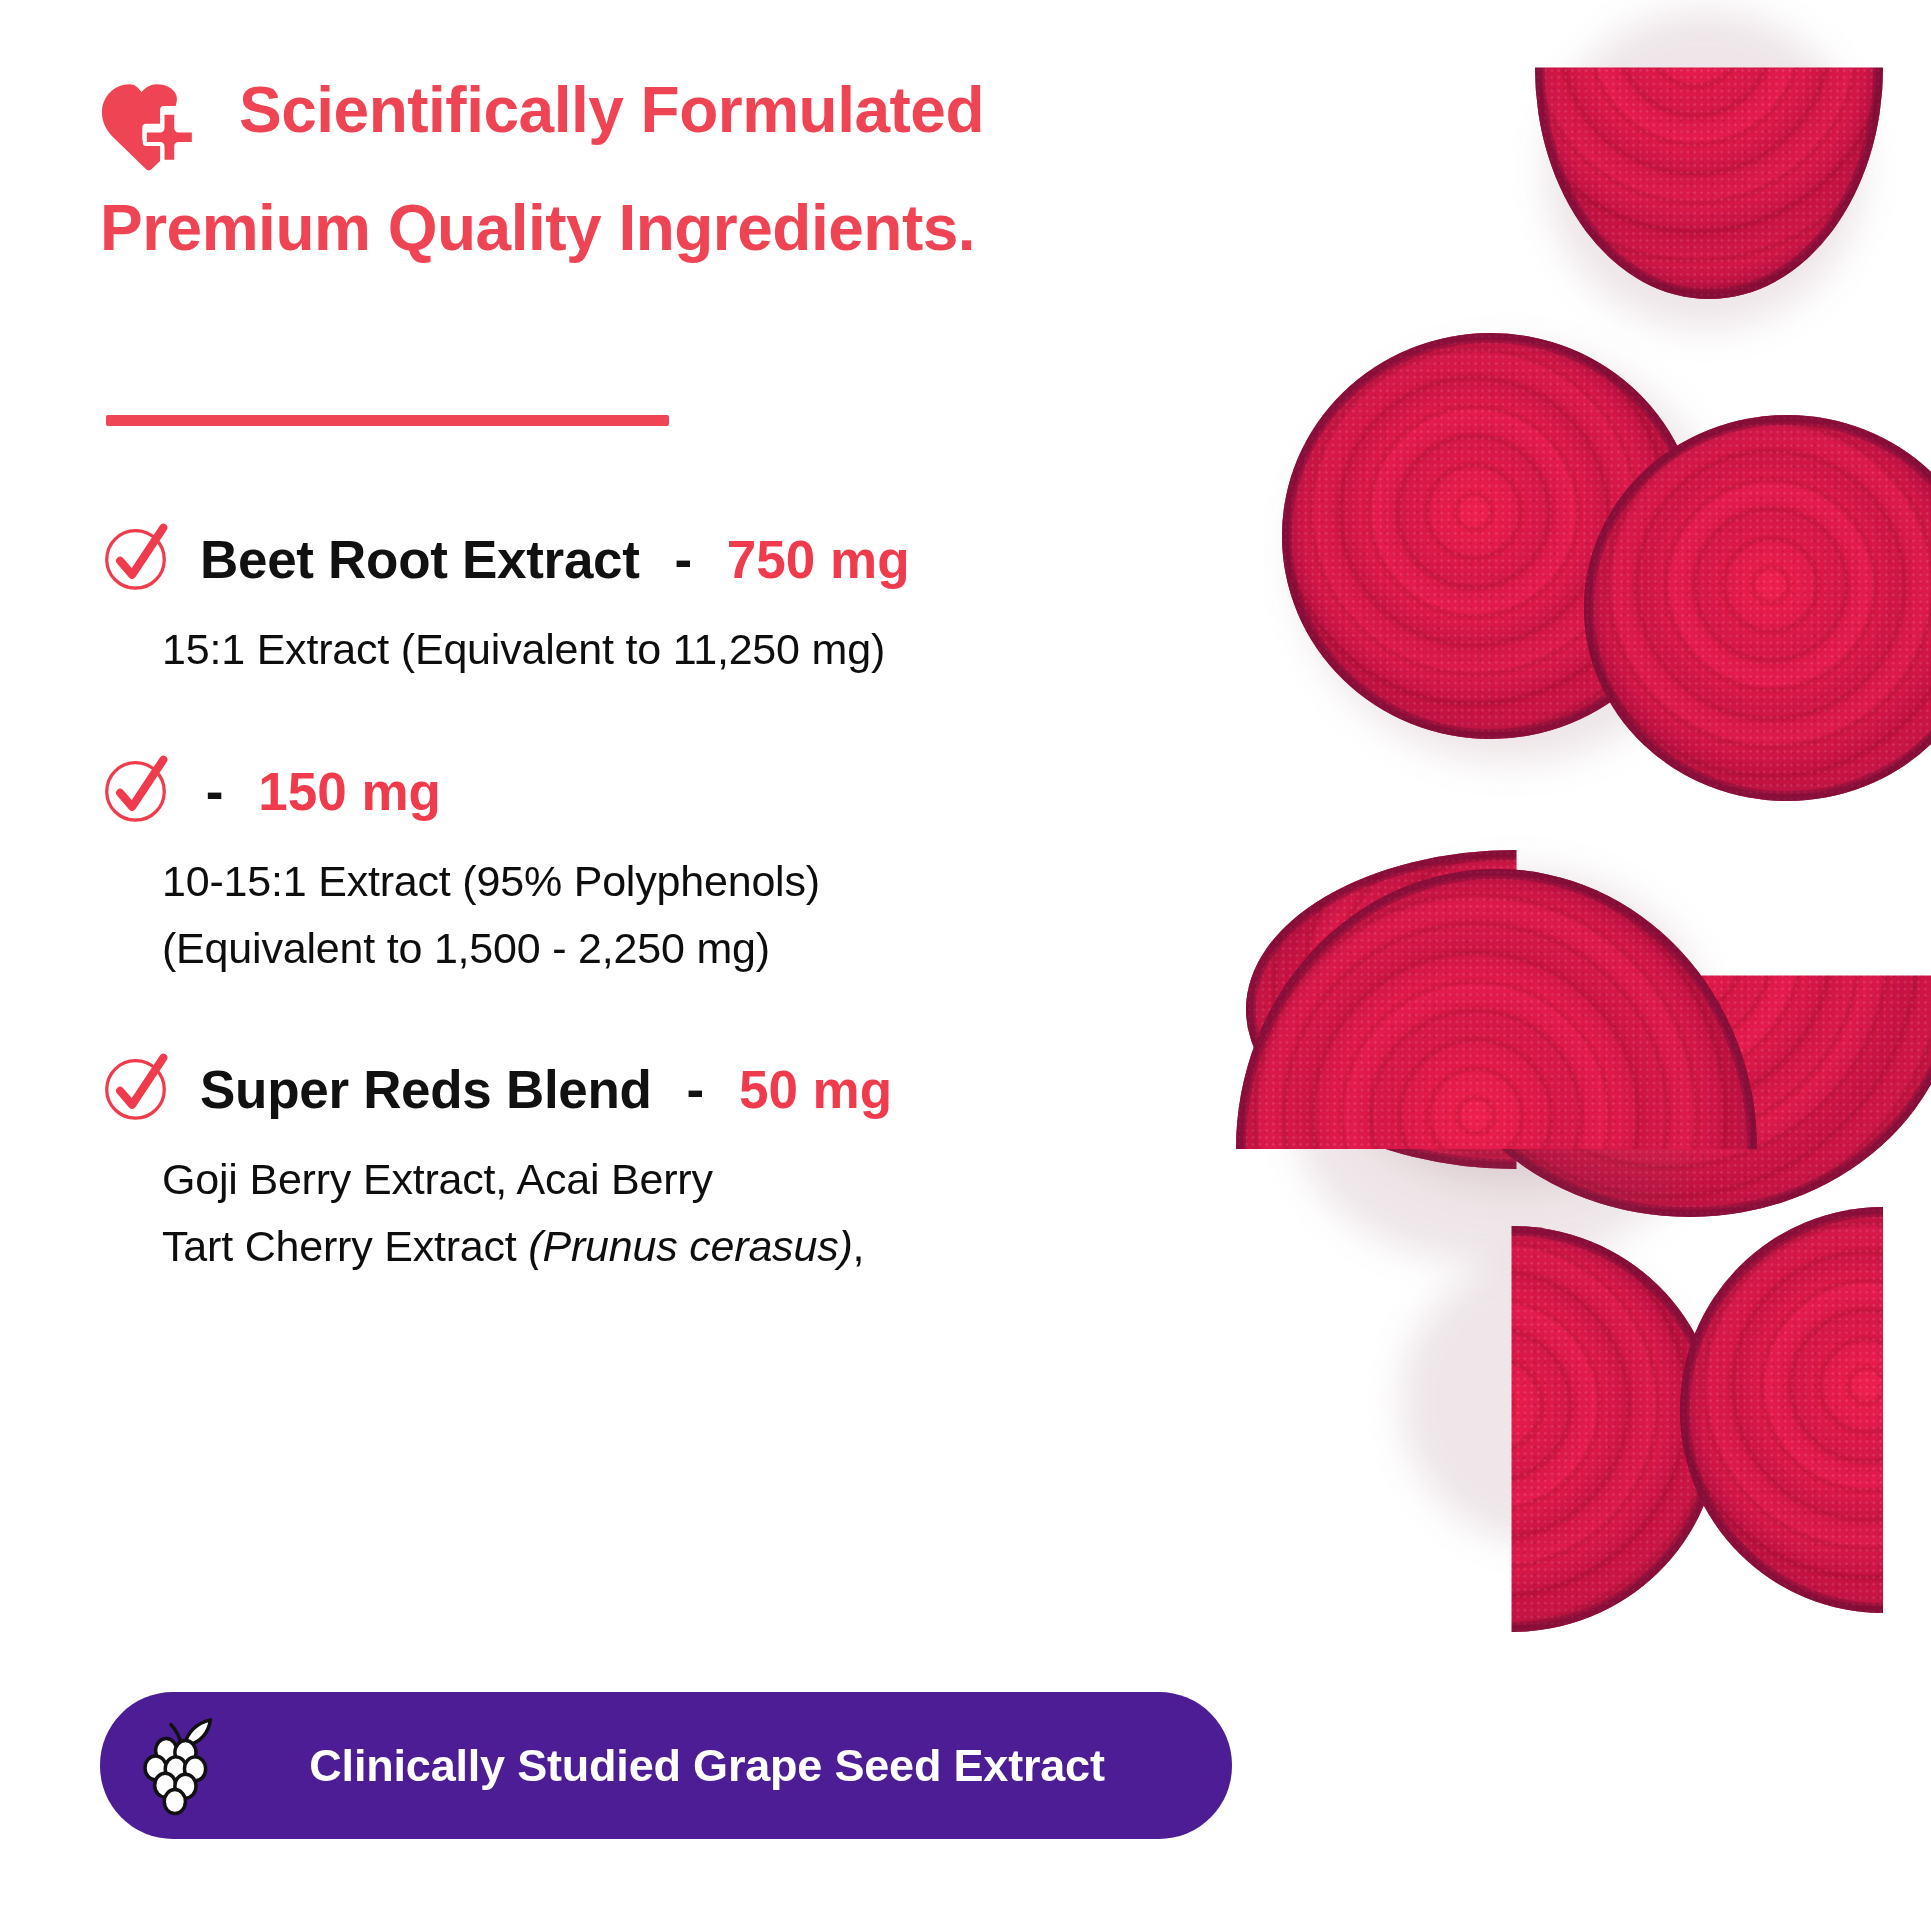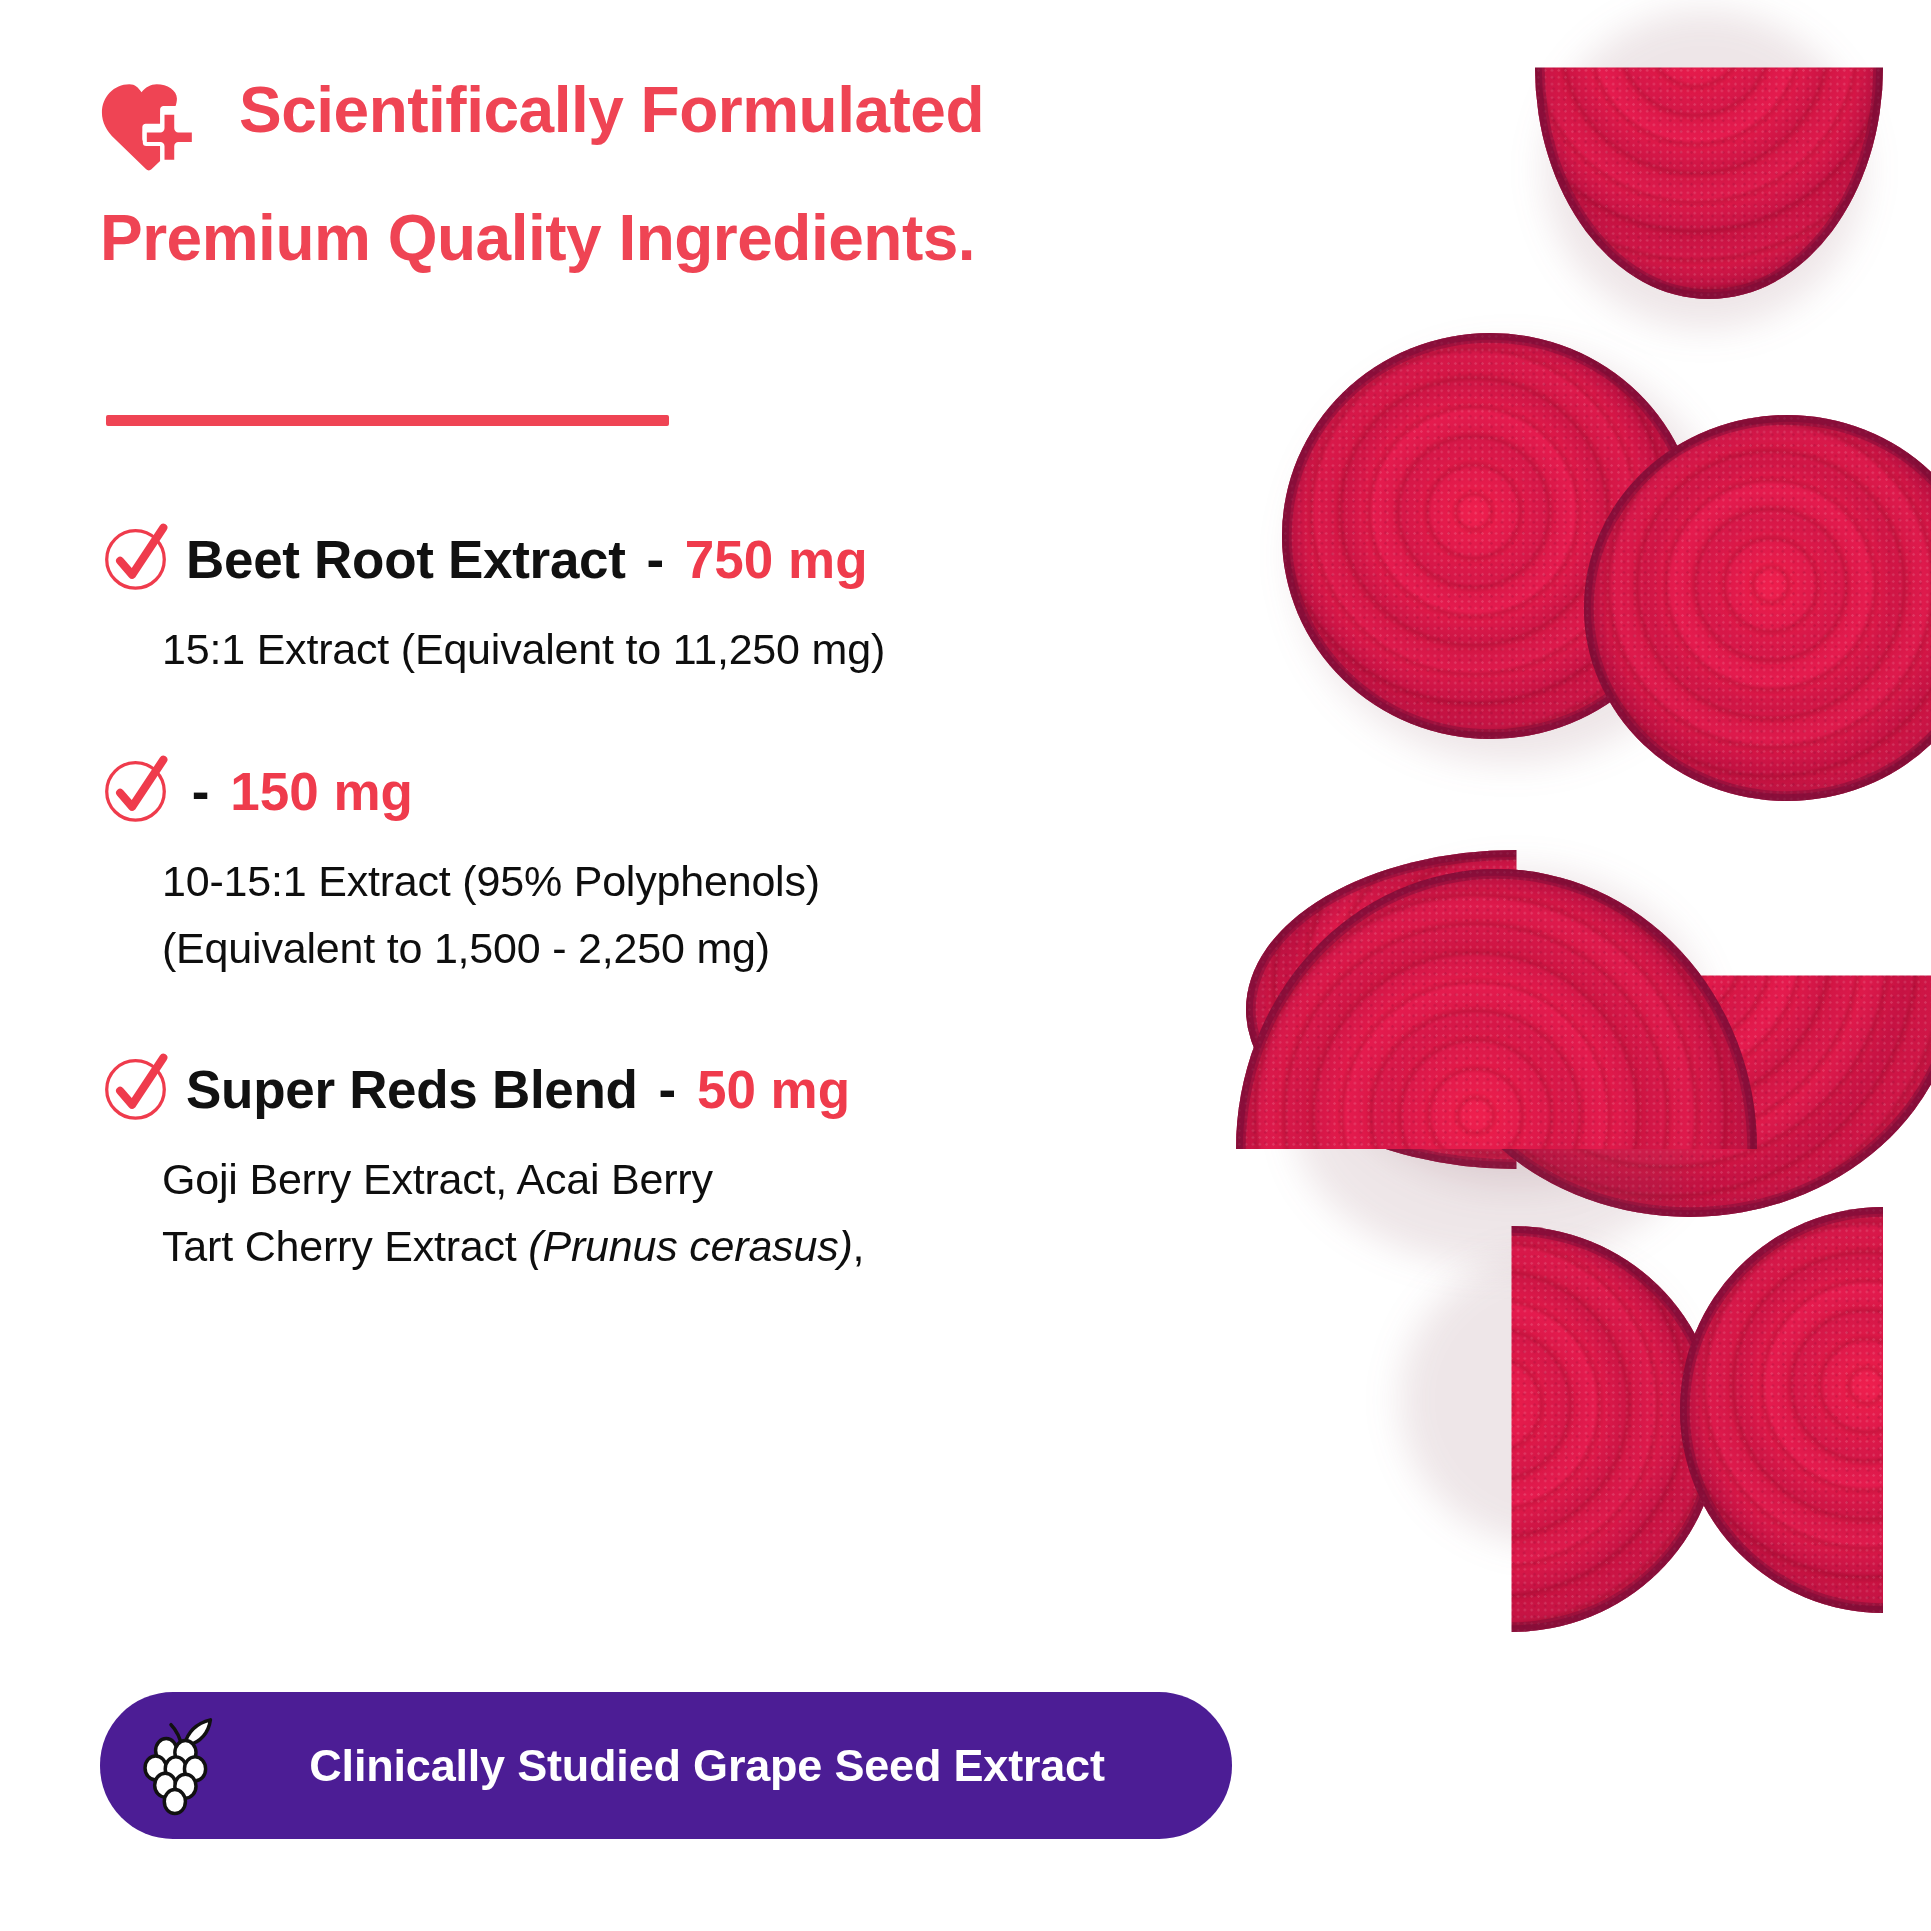--- a/index.html
+++ b/index.html
@@ -129,21 +129,21 @@
   .headline-text {
     color: #ef4454;
     font-family: "Liberation Sans", sans-serif;
     font-weight: bold;
     font-size: 64px;
     line-height: 1.28;
     letter-spacing: -0.5px;
     margin: 0;
   }
   #headline-line2 {
-    margin-top: 23px;
+    margin-top: 13px;
   }
 
   #title-divider {
     position: absolute;
     left: 106px;
     top: 415px;
     width: 563px;
     height: 10.6px;
     background: #ef4454;
     border-radius: 1.9px;
@@ -155,21 +155,21 @@
     left: 100px;
     top: 526px;
     width: 1120px;
   }
   .ingredient-item {
     margin-bottom: 75px;
   }
   .ingredient-head {
     display: flex;
     align-items: center;
-    gap: 15px;
+    gap: 29px;
   }
   .check-circle-icon {
     flex: 0 0 auto;
     width: 71px;
     height: 71px;
     margin-top: -3.9px;
   }
   .ingredient-name {
     font-family: "Liberation Sans", sans-serif;
     font-weight: bold;

